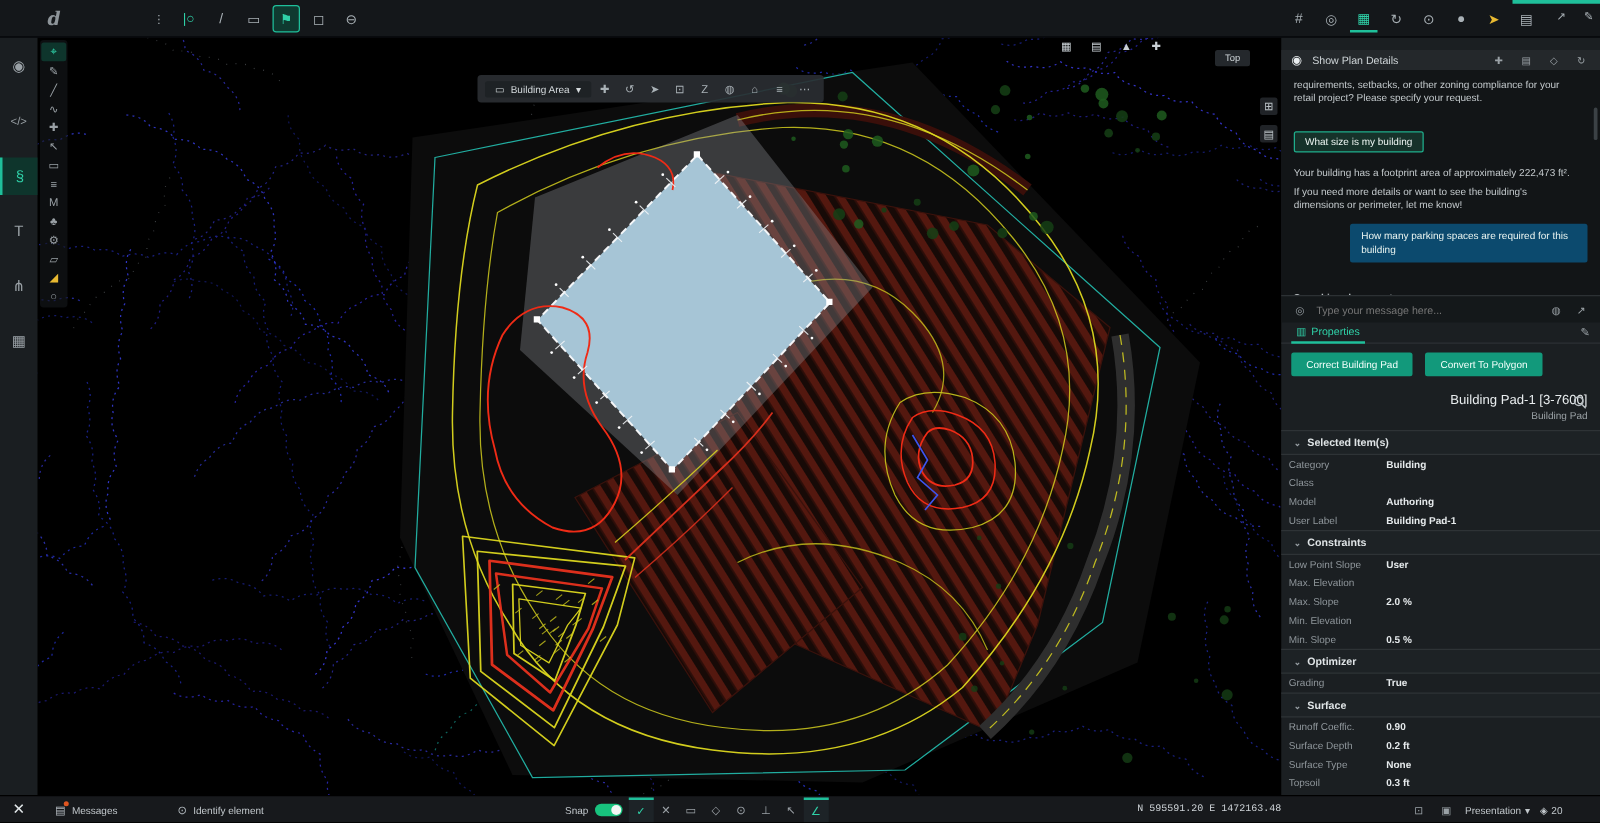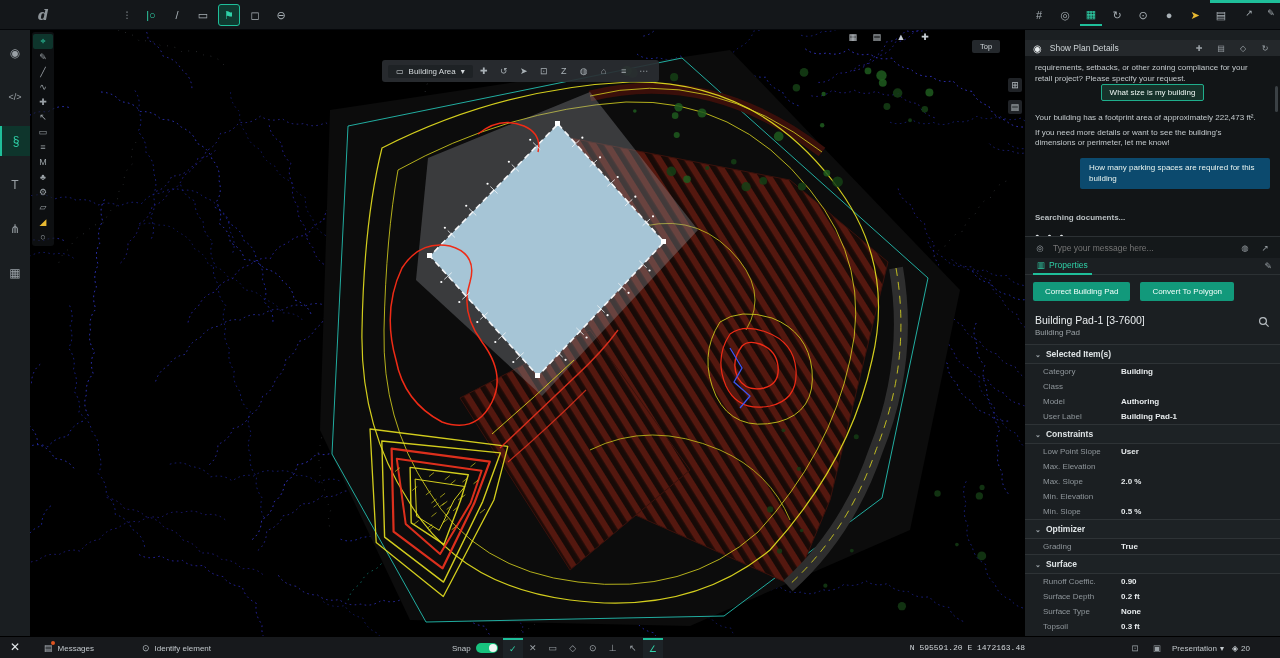--- a/index.html
+++ b/index.html
@@ -38,43 +38,43 @@
   .side-icons { position:absolute; left:978px; top:48px; display:flex; flex-direction:column; gap:8px; z-index:10; }
   .side-icons .ic { width:14px; height:14px; font-size:9px; color:#b9c0c5; background:rgba(35,39,43,.9); border-radius:2px; }
   
   .panel { position:absolute; left:1025px; top:30px; width:255px; height:606px; background:#1b1f22; z-index:25; font-size:8px; }
   .chat-header { position:absolute; left:0; top:10px; right:0; height:16px; background:#24282b; display:flex; align-items:center; padding:0 8px; gap:8px; }
   .chat-header .dot { font-size:10px; color:#e9edef; }
   .chat-title { flex:1; font-size:8.5px; color:#ced4d7; }
   .chat-header .ic { width:14px; height:14px; font-size:8px; color:#9aa1a6; }
   .chat-body { position:absolute; left:0; top:26px; right:0; height:180px; background:#121517; padding:7px 10px; overflow:hidden; }
   .msg { font-size:8px; line-height:1.32; color:#c3c9cc; max-width:225px; }
-  .chip-row { display:flex; justify-content:center; margin-top:0; }
+  .chip-row { display:flex; justify-content:flex-start; margin-top:21px; }
   .chip { border:1px solid #1fae8c; background:#16322a; color:#eef6f3; font-size:8px; padding:3px 8px; border-radius:2px; }
   .bubble-row { display:flex; justify-content:flex-end; margin-top:9px; }
   .bubble { background:#0c4a6e; color:#e9f4f0; font-size:8px; line-height:1.35; padding:5px 9px; border-radius:2px; max-width:190px; }
   .searching { margin-top:24px; color:#b9bfc2;font-weight:bold; }
   .dots { margin-top:8px; color:#e3e7e9; font-size:7px; letter-spacing:3px; }
   .scroll-thumb { position:absolute; right:2px; top:30px; width:3px; height:26px; background:#3b4145; border-radius:2px; }
   .input-row { position:absolute; left:0; top:206px; right:0; height:22px; border-top:1px solid #2c3134; display:flex; align-items:center; padding:0 8px; gap:6px; background:#14181a; }
   .input-row input { flex:1; background:transparent; border:none; outline:none; color:#8d9499; font:8.5px "Liberation Sans", sans-serif; }
   .input-row .ic { width:14px; height:14px; font-size:8.5px; color:#9aa1a6; }
   .tab-row { position:absolute; left:0; top:228px; right:0; height:17px; border-bottom:1px solid #2c3134; display:flex; align-items:center; padding:0 8px; }
   .tab { display:flex; align-items:center; gap:4px; color:#2fd1a8; font-size:8.5px; height:17px; border-bottom:2px solid #1fbf9a; padding:0 4px; }
   .tab-row .edit { margin-left:auto; font-size:9px; color:#9aa1a6; }
   .actions { position:absolute; left:8px; top:252px; display:flex; gap:10px;align-items:flex-end; }
   .btn { background:#12997b; color:#f2fffb; font-size:8px; padding:5px 12px; border-radius:2px; border:none; white-space:nowrap; }
-  .props-title-row { position:absolute; left:10px; top:284px; right:10px; }
+  .props-title-row { position:absolute; left:0; top:284px; right:10px;text-align:right; }
   .props-title { font-size:10.5px; color:#e8ecee; }
   .props-sub { font-size:8px; color:#9aa1a5; margin-top:2px; }
   .search-ic { position:absolute; right:0; top:2px; }
   .sections { position:absolute; left:0; top:314px; right:0; }
   .sec-h { border-top:1px solid #2e3336; border-bottom:1px solid #2e3336; padding:4px 10px; font-weight:bold; font-size:8.5px; color:#dfe4e6; background:#1d2225; }
   .sec-h .car { color:#9aa1a6; margin-right:5px; font-size:7px; }
-  .prow { display:flex; padding:3px 10px 3px 18px; }
+  .prow { display:flex; padding:3px 10px 3px 6px; }
   .prow .lab { width:78px; color:#8f969b; font-size:8px; }
   .prow .val { color:#e6eaec; font-size:8px; font-weight:bold; }
   
   .statusbar { position:absolute; left:0; top:636px; width:1280px; height:22px; background:#17191c; border-top:1px solid #000; z-index:30; font-size:8px; color:#c2c8cc; }
   .sb-close { position:absolute; left:10px; top:3px; font-size:12px; color:#e3e8ea; }
   .sb-group { position:absolute; top:0; height:22px; display:flex; align-items:center; gap:5px; }
   .sb-icon { position:relative; font-size:9px; color:#aeb5ba; }
   .notif { position:absolute; right:-2px; top:-2px; width:4px; height:4px; border-radius:50%; background:#e05520; }
   .toggle { width:22px; height:10px; border-radius:6px; background:#18c37e; position:relative; }
   .toggle .knob { position:absolute; right:1px; top:1px; width:8px; height:8px; border-radius:50%; background:#f2f6f4; }

